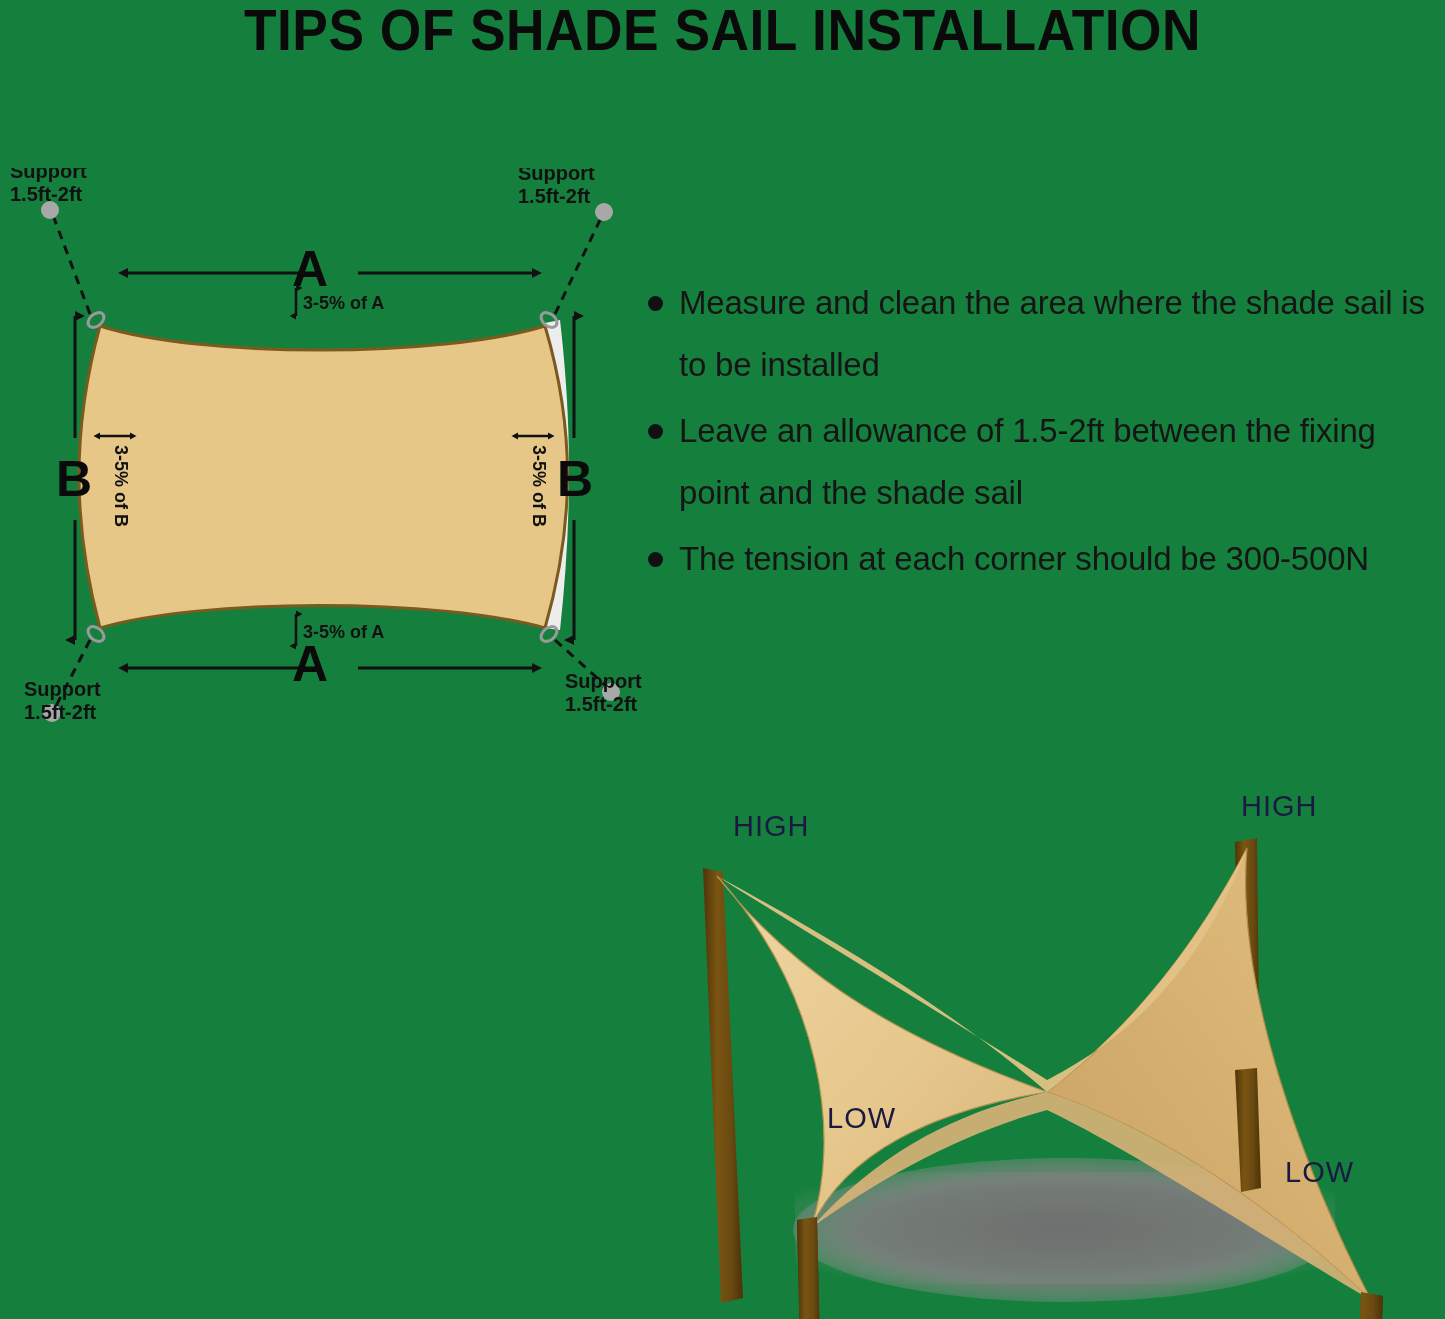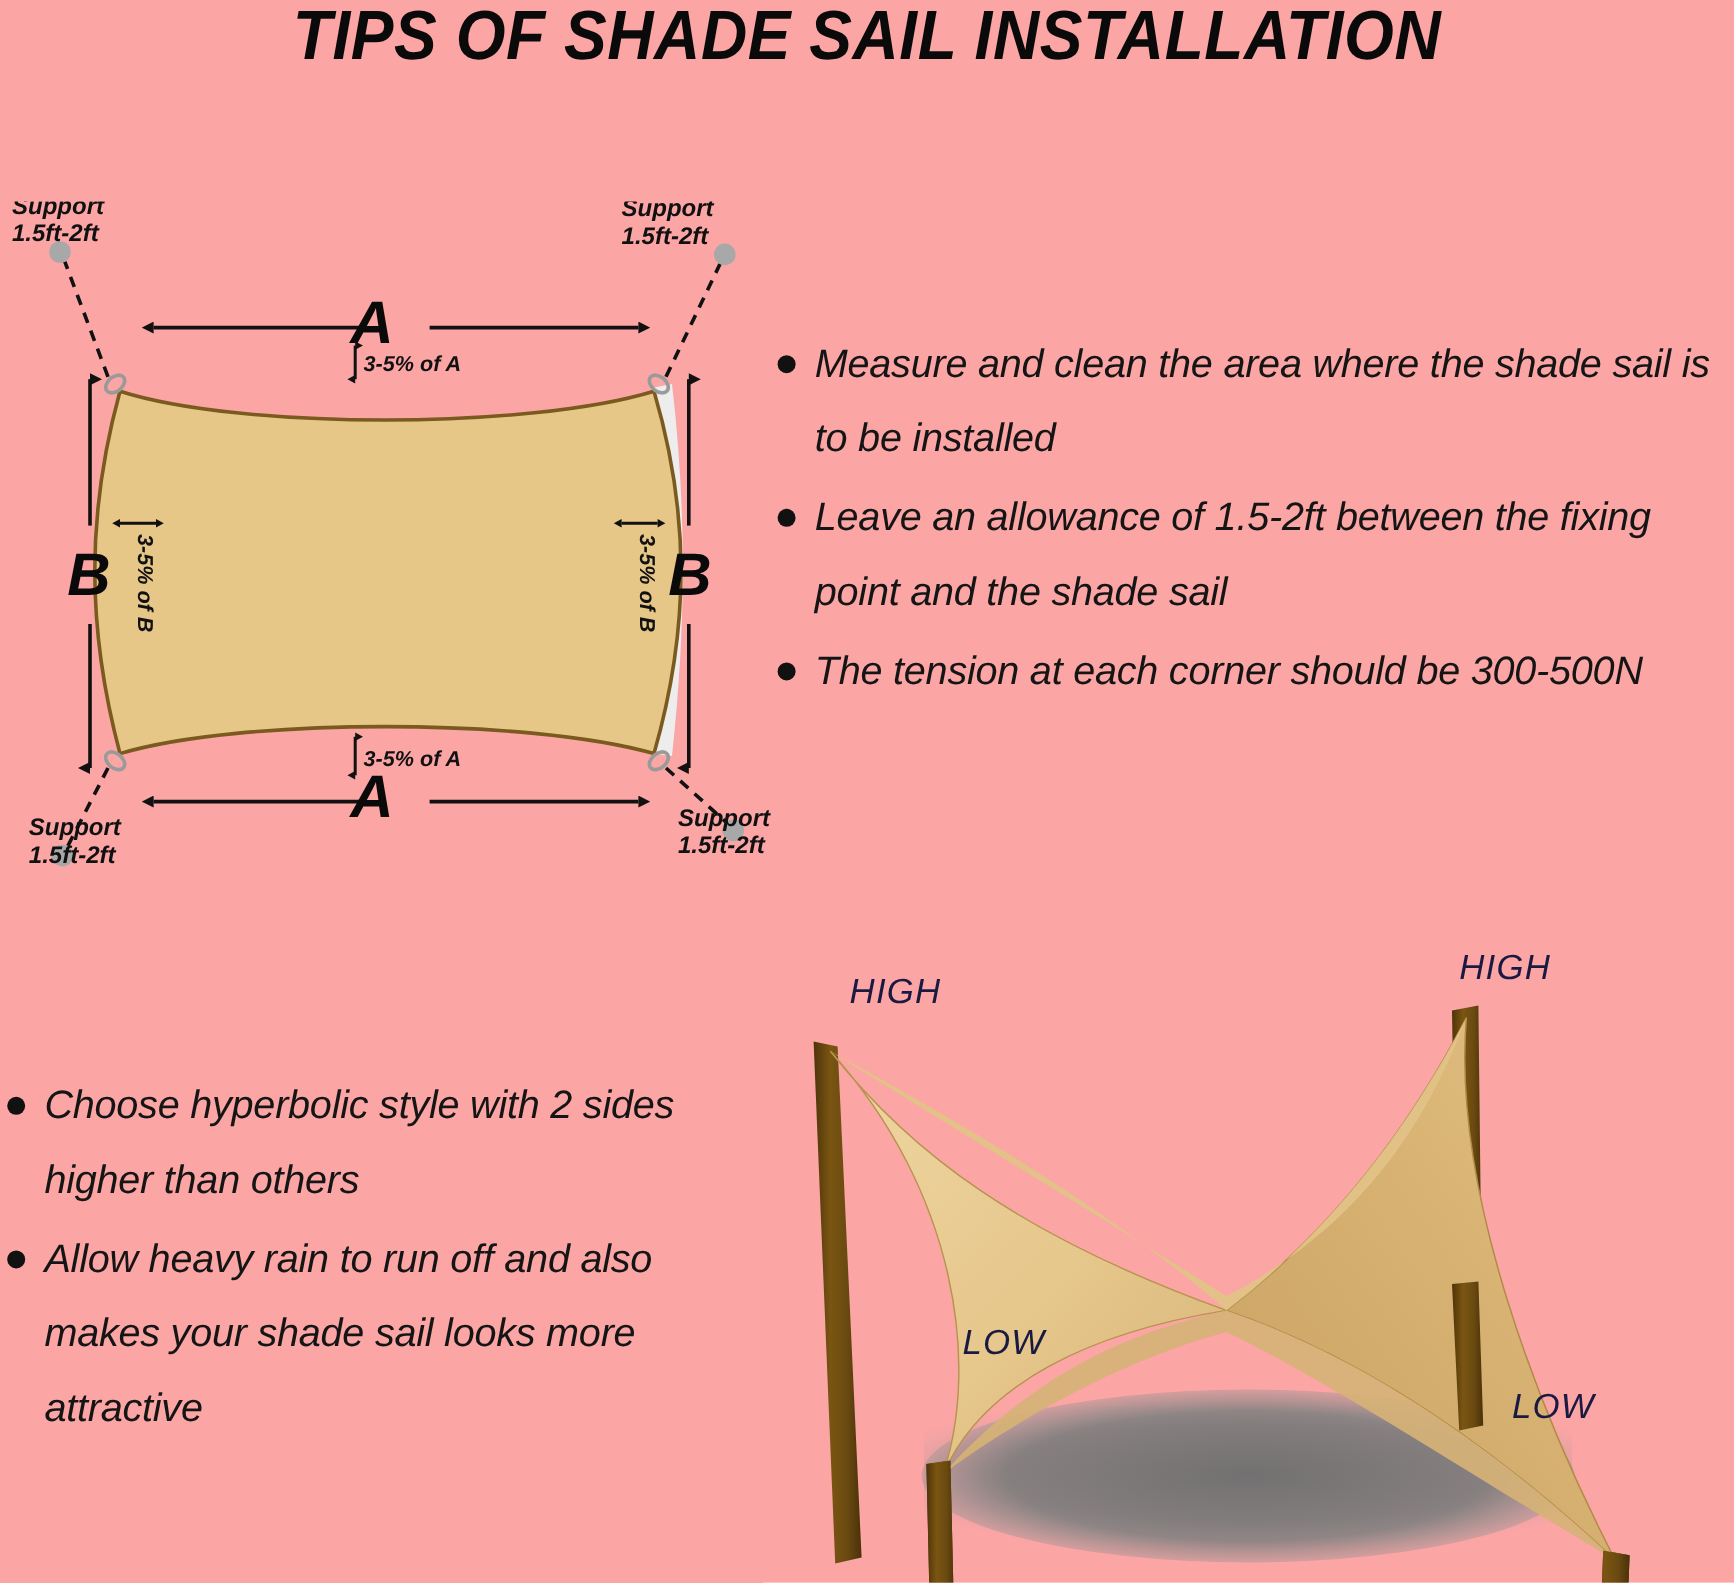--- a/index.html
+++ b/index.html
@@ -4,24 +4,23 @@
 <style>
   html, body {
     margin: 0;
     padding: 0;
     background: #ffffff;
   }
   #page {
     position: relative;
     width: 1445px;
     height: 1319px;
-    background: #fca5a5;
+    background: #15803d;
     overflow: hidden;
     font-family: "Liberation Sans", sans-serif;
-    font-style: italic;
   }
 
   
   #title {
     position: absolute;
     left: 0;
     top: 0;
     width: 1445px;
     height: 62px;
     text-align: center;
@@ -237,32 +236,22 @@
     <li class="bullet-item">
       <span class="bullet-dot"></span>
       <span class="bullet-text">Leave an allowance of 1.5-2ft between the fixing point and the shade sail</span>
     </li>
     <li class="bullet-item">
       <span class="bullet-dot"></span>
       <span class="bullet-text">The tension at each corner should be 300-500N</span>
     </li>
   </ul>
 
-  <ul class="bullet-list" id="tips-bottom-left">
-    <li class="bullet-item">
-      <span class="bullet-dot"></span>
-      <span class="bullet-text">Choose hyperbolic style with 2 sides higher than others</span>
-    </li>
-    <li class="bullet-item">
-      <span class="bullet-dot"></span>
-      <span class="bullet-text">Allow heavy rain to run off and also makes your shade sail looks more attractive</span>
-    </li>
-  </ul>
-
-  <div class="svg-block" style="left:610px; top:780px; width:800px; height:539px;">
+
+  <div class="svg-block" style="left:635px; top:780px; width:800px; height:539px;">
     <svg width="800" height="539" viewBox="0 0 800 539" xmlns="http://www.w3.org/2000/svg">
       <defs>
         <radialGradient id="gshadow" cx="50%" cy="50%" r="60%">
           <stop offset="0%" stop-color="#6F6F6F" stop-opacity="0.95"></stop>
           <stop offset="62%" stop-color="#7C7C7C" stop-opacity="0.85"></stop>
           <stop offset="100%" stop-color="#9F9F9F" stop-opacity="0"></stop>
         </radialGradient>
         <linearGradient id="sailLeft" x1="0" y1="0" x2="1" y2="1">
           <stop offset="0%" stop-color="#EFD6A2"></stop>
           <stop offset="55%" stop-color="#E6C78C"></stop>

